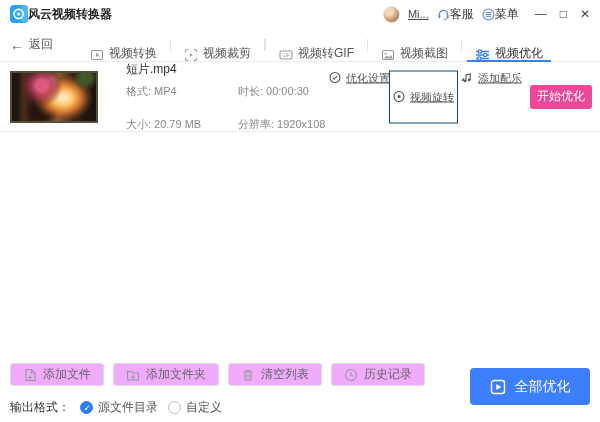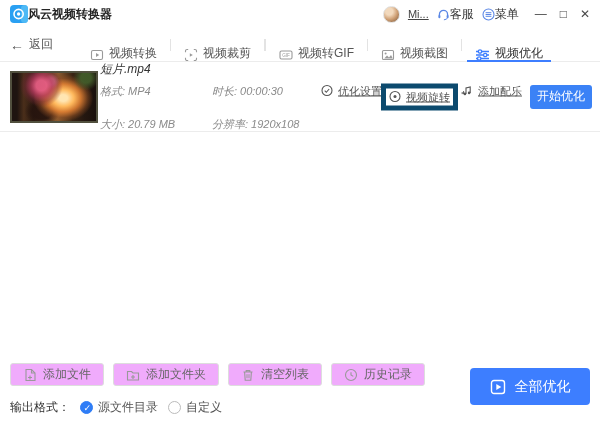--- a/index.html
+++ b/index.html
@@ -32,30 +32,30 @@
   .thumb {
     width:88px; height:52px; border:2px solid #51503e; flex:none;
     background:
       radial-gradient(circle at 88% 10%, rgba(70,100,45,.85) 0 6%, transparent 15%),
       radial-gradient(circle at 35% 26%, rgba(228,92,130,.95) 0 8%, rgba(182,58,94,.8) 16%, rgba(120,38,58,.45) 25%, transparent 33%),
       radial-gradient(circle at 47% 18%, rgba(244,145,165,.9) 0 5%, transparent 13%),
       radial-gradient(ellipse 42% 58% at 61% 52%, #ffe5b2 0 12%, #ffba5e 30%, rgba(232,132,52,.85) 50%, rgba(150,82,36,.5) 70%, transparent 85%),
       radial-gradient(ellipse 30% 40% at 36% 80%, rgba(38,20,14,.95) 0 40%, transparent 70%),
       linear-gradient(90deg,#1e1410 0 6%, #4a2e1a 14%, #2b1a10 26%, #6b4526 40%, #8a5a2e 55%, #3a2414 72%, #241710 86%, #1a100c 100%);
   }
-  .file-info { margin-left:2px;font-style:italic; }
+  .file-info { margin-left:28px; }
   .file-name { font-size:12px; color:#333; margin-bottom:6px; }
   .file-meta { display:grid; grid-template-columns:112px auto; row-gap:18px; font-size:11px; color:#8a8a8a; }
   .meta-cell span { margin-right:3px; }
   .actions { position:absolute; right:78px; top:50%; transform:translateY(-50%); display:flex; flex-direction:row; gap:3px; align-items:flex-start; }
   .action { display:flex; align-items:center; gap:5px; font-size:11px; color:#555; cursor:pointer; }
   .action .lbl { text-decoration:underline; }
-  .action.highlighted { border:5px solid #0c4a6e; padding:1px 3px; margin-left:-4px; }
+  .action.highlighted { border:1px solid #0c4a6e; padding:18px 3px; margin-left:-4px; }
   .start-btn { position:absolute; right:8px; top:50%; transform:translateY(-50%);
-    width:62px; height:24px; background:#3b82f6; color:#fff; font-size:12px; border:none; border-radius:3px;
+    width:62px; height:24px; background:#ec4899; color:#fff; font-size:12px; border:none; border-radius:3px;
     display:flex; align-items:center; justify-content:center; cursor:pointer; }
   
   .list-area { height:223px; background:#fff; }
   
   .bottom { position:absolute; left:0; right:0; bottom:0; padding:0 10px 7px; background:#fff; }
   .btn-row { display:flex; gap:9px; margin-bottom:14px; }
   .tool-btn { height:23px; border:1px solid #ddd; border-radius:3px; background:#f0abfc; color:#666; font-size:12px;
     display:flex; align-items:center; gap:6px; padding:0 12px; cursor:pointer; }
   .output-row { display:flex; align-items:center; gap:10px; font-size:12px; color:#333; height:15px; }
   .radio { display:flex; align-items:center; gap:5px; color:#555; cursor:pointer; }

